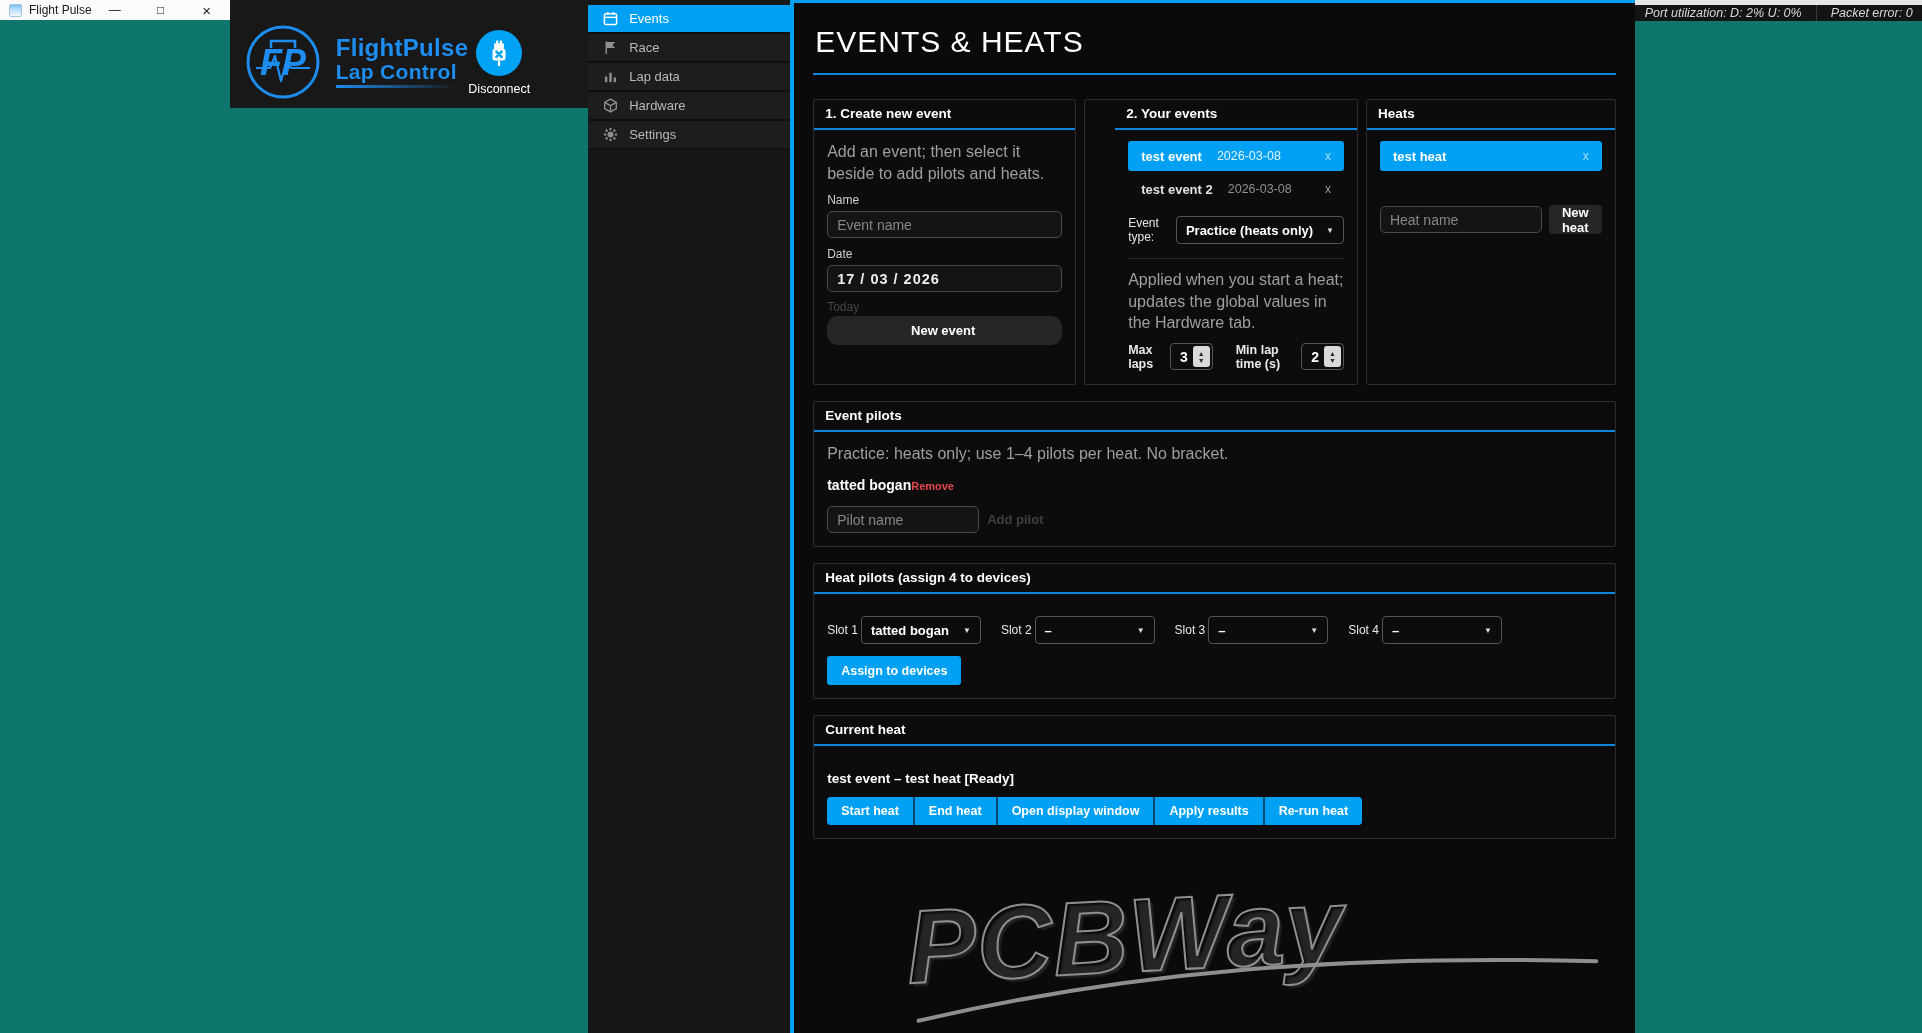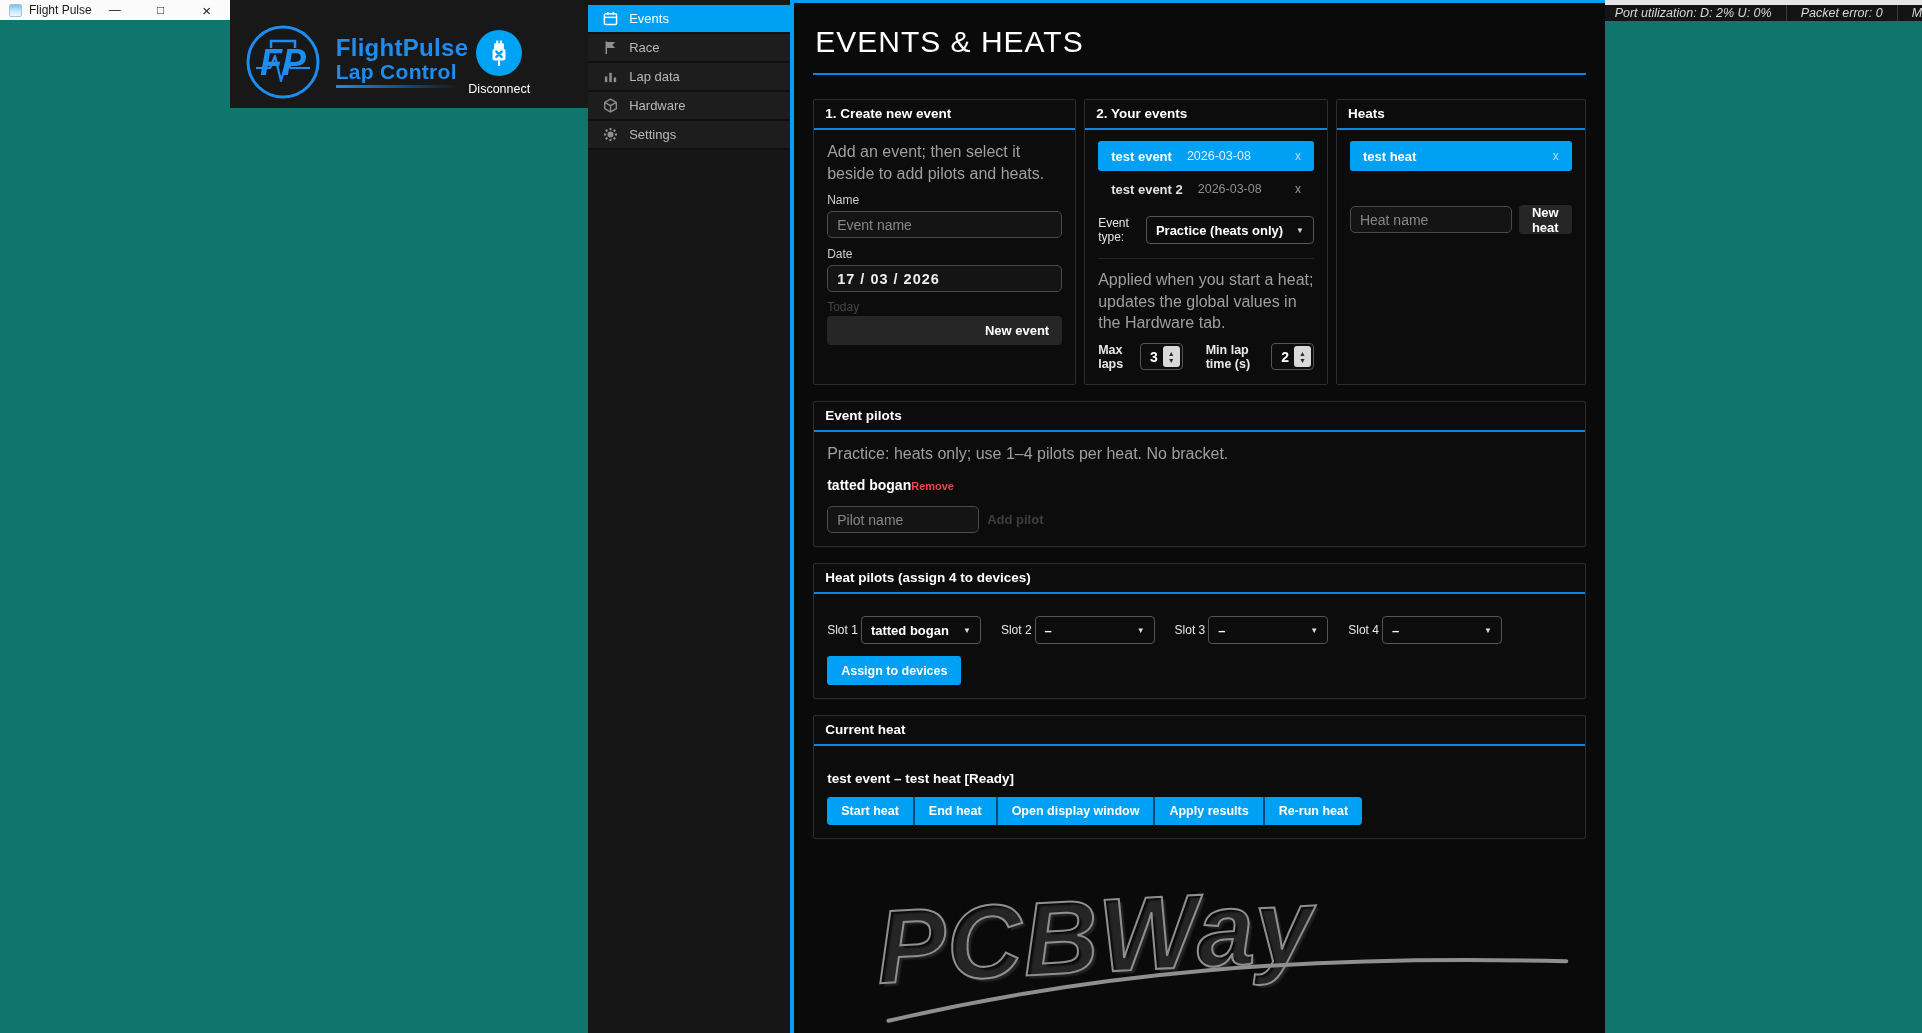--- a/index.html
+++ b/index.html
@@ -41,34 +41,34 @@
   .page-title { color:#fff; font-size:30px; font-weight:400; letter-spacing:1px; padding:6px 0 14px 2px;
     border-bottom:2px solid #0c86de; margin-bottom:24px; }
 
   
   .panel { border:1px solid #2d2d2d; background:#0c0c0c; border-radius:2px; }
   .panel-head { padding:6px 11px 7px 11px; color:#fff; font-weight:bold; font-size:13.5px; border-bottom:2px solid #0c86de; }
   .panel-body { padding:11px 13px 13px 13px; }
   .row1 { display:flex; gap:8px; align-items:stretch; }
   .row1 .panel { min-height:234px; }
   .p-create { flex:0 0 263px; }
-  .p-events { flex:1 1 0; }
+  .p-events { flex:1 1 0;padding-left:30px; }
   .p-heats  { flex:1 1 0; }
   .stack-panel { margin-top:16px; }
 
   .note { color:#9f9f9f; font-size:16px; line-height:1.35; }
   .field-label { color:#cfcfcf; font-size:12px; margin:9px 0 4px 0; }
   .tinput { background:#141414; border:1px solid #4a4a4a; border-radius:5px; height:27px; color:#eee;
     padding:0 9px; font-size:14px; width:100%; outline:none; font-family:inherit; }
   .tinput::placeholder { color:#878787; }
   .date-input { font-weight:bold; letter-spacing:1px; font-size:14.5px; }
   .dim-label { color:#464646; font-size:12px; margin:8px 0 2px 0; }
   .btn-dark { background:#262626; color:#fff; font-weight:bold; font-size:13px; border:none; border-radius:4px;
     height:29px; padding:0 13px; cursor:pointer; font-family:inherit; }
-  .btn-dark.block { width:100%; text-align:right; padding-left:10px; }
+  .btn-dark.block { width:100%; text-align:center; padding-left:10px;border-radius:11px; }
   .btn-blue { background:#00a0f5; color:#fff; font-weight:bold; font-size:12.5px; border:none; border-radius:3px;
     height:29px; padding:0 14px; cursor:pointer; font-family:inherit; }
 
   
   .evt-row { display:flex; align-items:center; height:30px; padding:0 13px; border-radius:3px; margin-bottom:3px; cursor:pointer; }
   .evt-row.selected { background:#00a0f5; }
   .evt-name { font-weight:bold; font-size:13px; color:#e2e2e2; }
   .evt-row.selected .evt-name { color:#fff; }
   .evt-date { margin-left:15px; font-size:12.5px; color:#8f8f8f; }
   .evt-row.selected .evt-date { color:rgba(255,255,255,0.88); }

